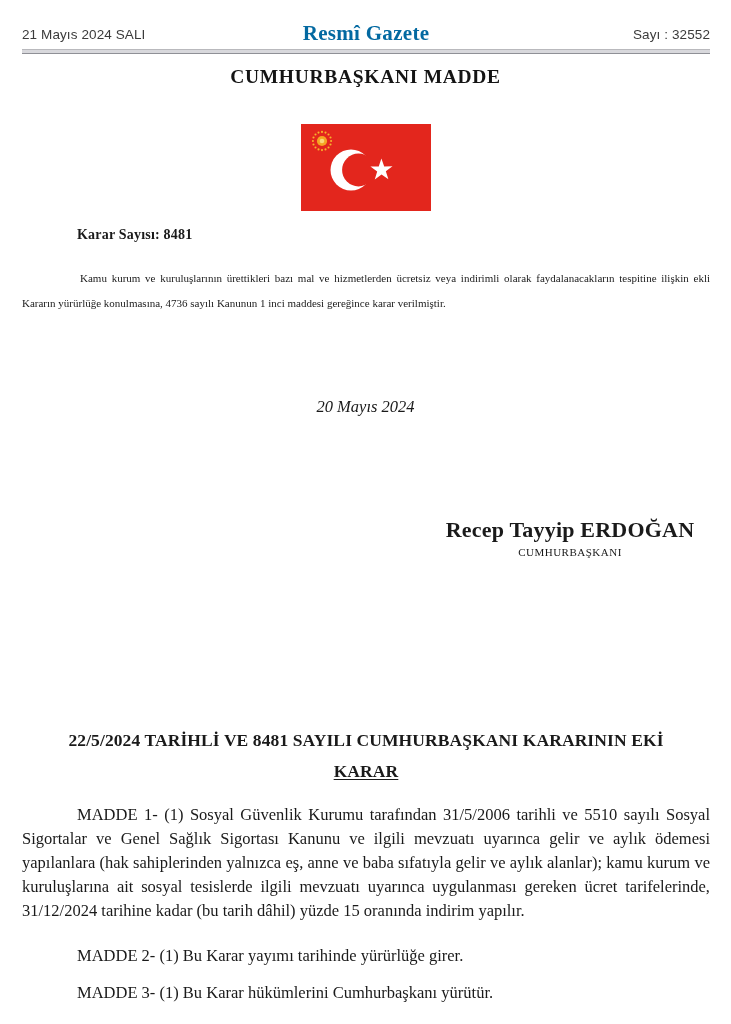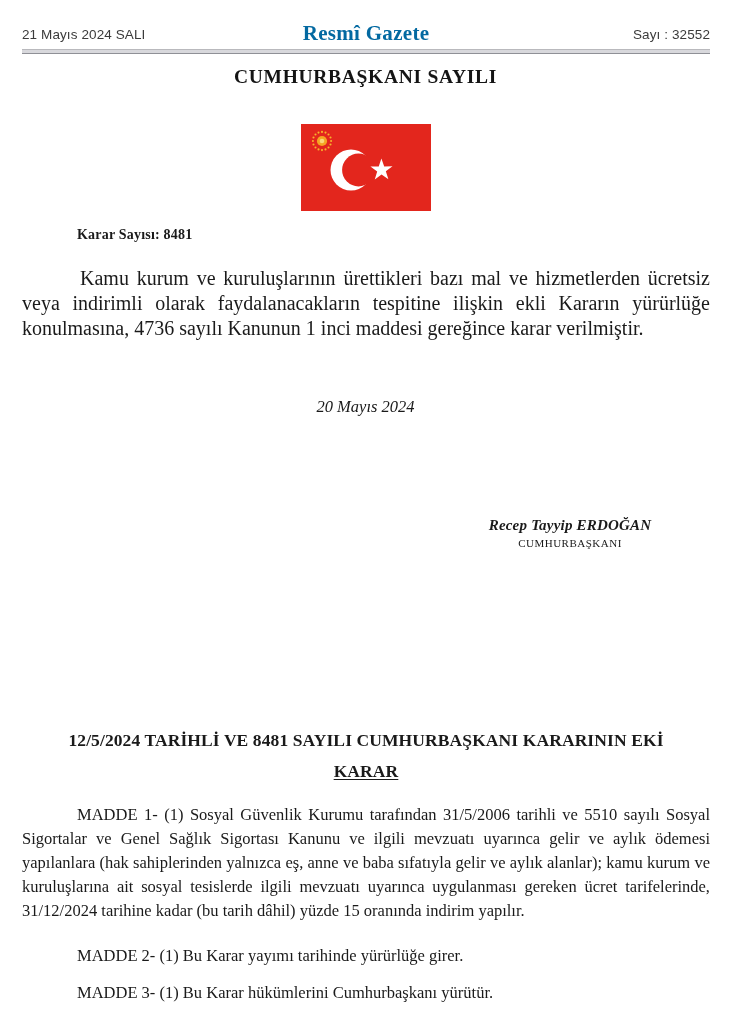--- a/index.html
+++ b/index.html
@@ -106,21 +106,21 @@
   }
 
   
   .intro-par {
     position: absolute;
     left: 22px;
     right: 21px;
     top: 250px;
     text-align: justify;
     text-justify: inter-word;
-    font-size: 20px;
+    font-size: 11px;
     line-height: 25px;
     text-indent: 58px;
   }
 
   
   .sign-date {
     position: absolute;
     left: 0;
     right: 0;
     top: 381px;
@@ -132,24 +132,23 @@
   
   .signature {
     position: absolute;
     left: 410px;
     width: 320px;
     top: 501px;
     text-align: center;
   }
   .signature-name {
     font-weight: bold;
-    font-size: 15px;
+    font-size: 22px;
     letter-spacing: 0.2px;
     display: block;
-    font-style: italic;
   }
   .signature-role {
     font-size: 11px;
     letter-spacing: 0.5px;
     display: block;
     margin-top: 3px;
   }
 
   
   .annex-heading {
@@ -194,21 +193,21 @@
 
 <div id="page">
 
   <div class="masthead">
     <div class="masthead-date">21 Mayıs 2024 SALI</div>
     <div class="masthead-title">Resmî Gazete</div>
     <div class="masthead-issue">Sayı : 32552</div>
   </div>
   <div class="masthead-rule"></div>
 
-  <div class="doc-title">CUMHURBAŞKANI SAYILI</div>
+  <div class="doc-title">CUMHURBAŞKANI MADDE</div>
 
   <div class="flag-wrap">
     <div class="flag">
       <svg width="130" height="87" viewBox="0 0 130 87" aria-hidden="true">
         <rect x="0" y="0" width="130" height="87" fill="#e3261d"></rect>
 
         <g>
           <circle cx="21" cy="17" r="9.4" fill="#e3261d"></circle>
           <g fill="#f7b32b">
             <circle cx="21" cy="7.9" r="1.05"></circle>
@@ -249,21 +248,21 @@
   <div class="intro-par">Kamu kurum ve kuruluşlarının ürettikleri bazı mal ve hizmetlerden ücretsiz veya indirimli olarak faydalanacakların tespitine ilişkin ekli Kararın yürürlüğe konulmasına, 4736 sayılı Kanunun 1 inci maddesi gereğince karar verilmiştir.</div>
 
   <div class="sign-date">20 Mayıs 2024</div>
 
   <div class="signature">
     <span class="signature-name">Recep Tayyip ERDOĞAN</span>
     <span class="signature-role">CUMHURBAŞKANI</span>
   </div>
 
   <div class="annex-heading">
-    <span>12/5/2024 TARİHLİ VE 8481 SAYILI CUMHURBAŞKANI KARARININ EKİ</span>
+    <span>22/5/2024 TARİHLİ VE 8481 SAYILI CUMHURBAŞKANI KARARININ EKİ</span>
     <span class="line2">
       <span>KARAR</span>
     </span>
   </div>
 
   <div class="article" id="article-1">
     <span class="madde-label">MADDE 1-</span><span> (1) Sosyal Güvenlik Kurumu tarafından 31/5/2006 tarihli ve 5510 sayılı Sosyal Sigortalar ve Genel Sağlık Sigortası Kanunu ve ilgili mevzuatı uyarınca gelir ve aylık ödemesi yapılanlara (hak sahiplerinden yalnızca eş, anne ve baba sıfatıyla gelir ve aylık alanlar); kamu kurum ve kuruluşlarına ait sosyal tesislerde ilgili mevzuatı uyarınca uygulanması gereken ücret tarifelerinde, 31/12/2024 tarihine kadar (bu tarih dâhil) yüzde 15 oranında indirim yapılır.</span>
   </div>
 
   <div class="article" id="article-2">

